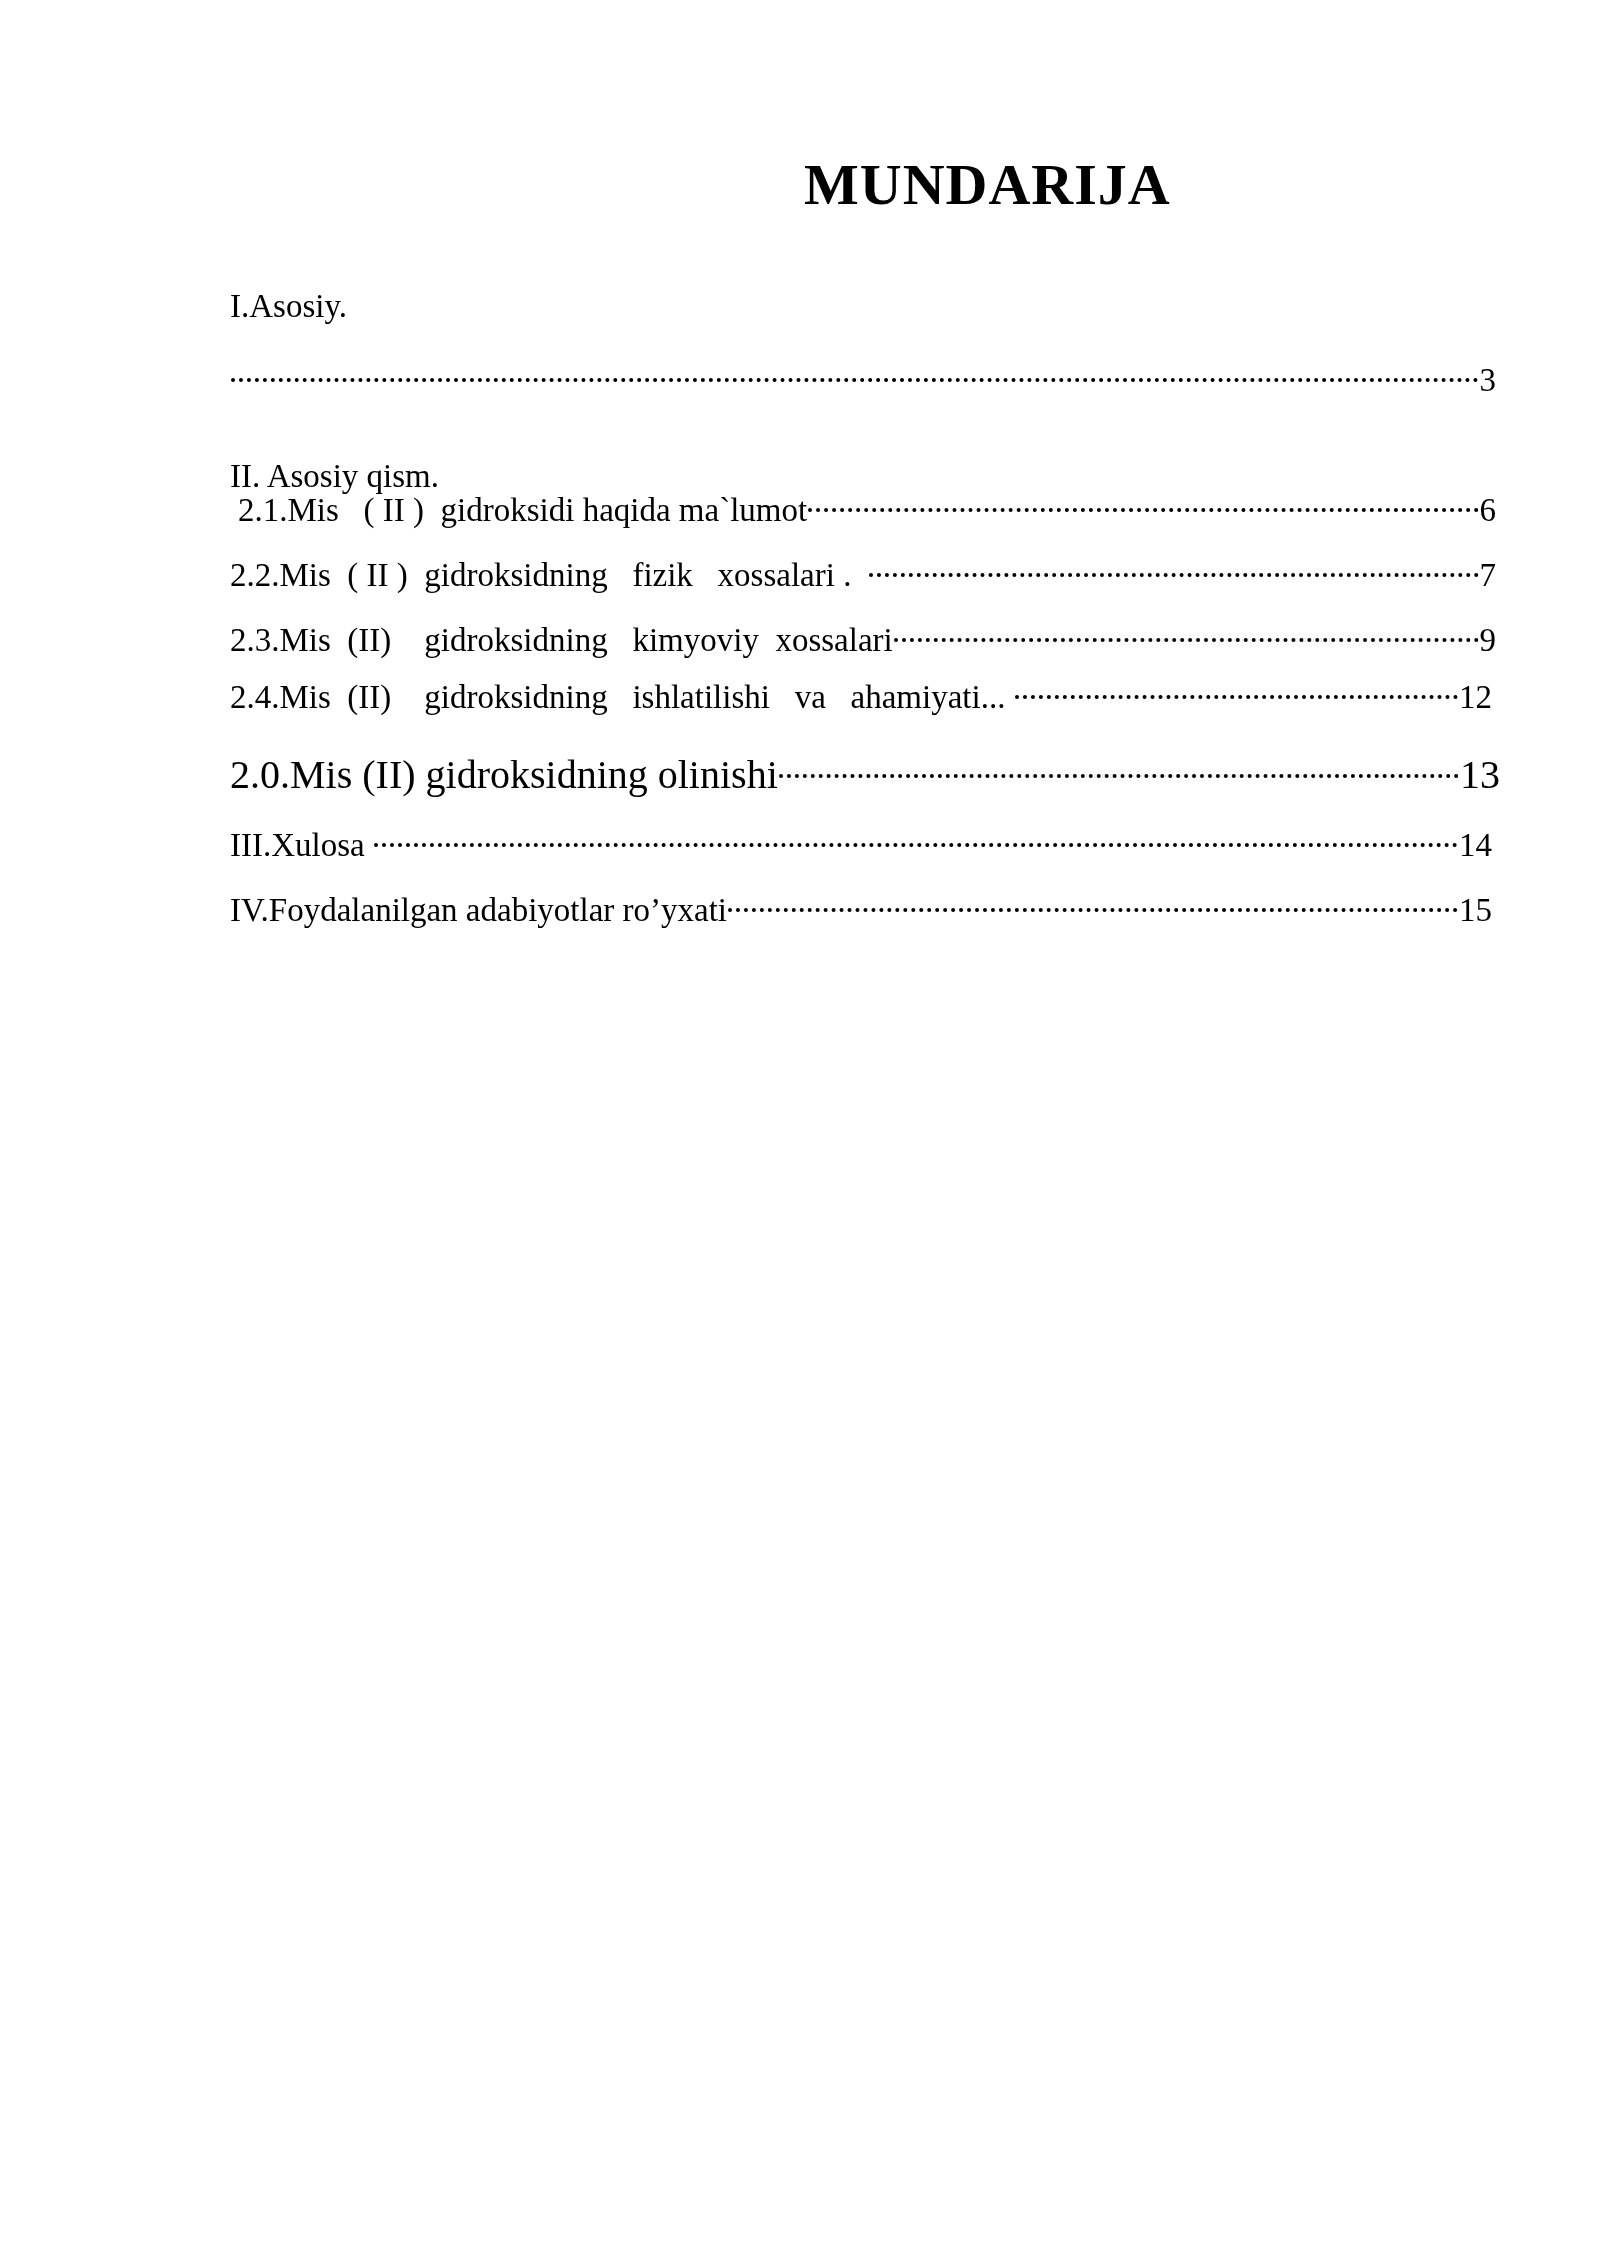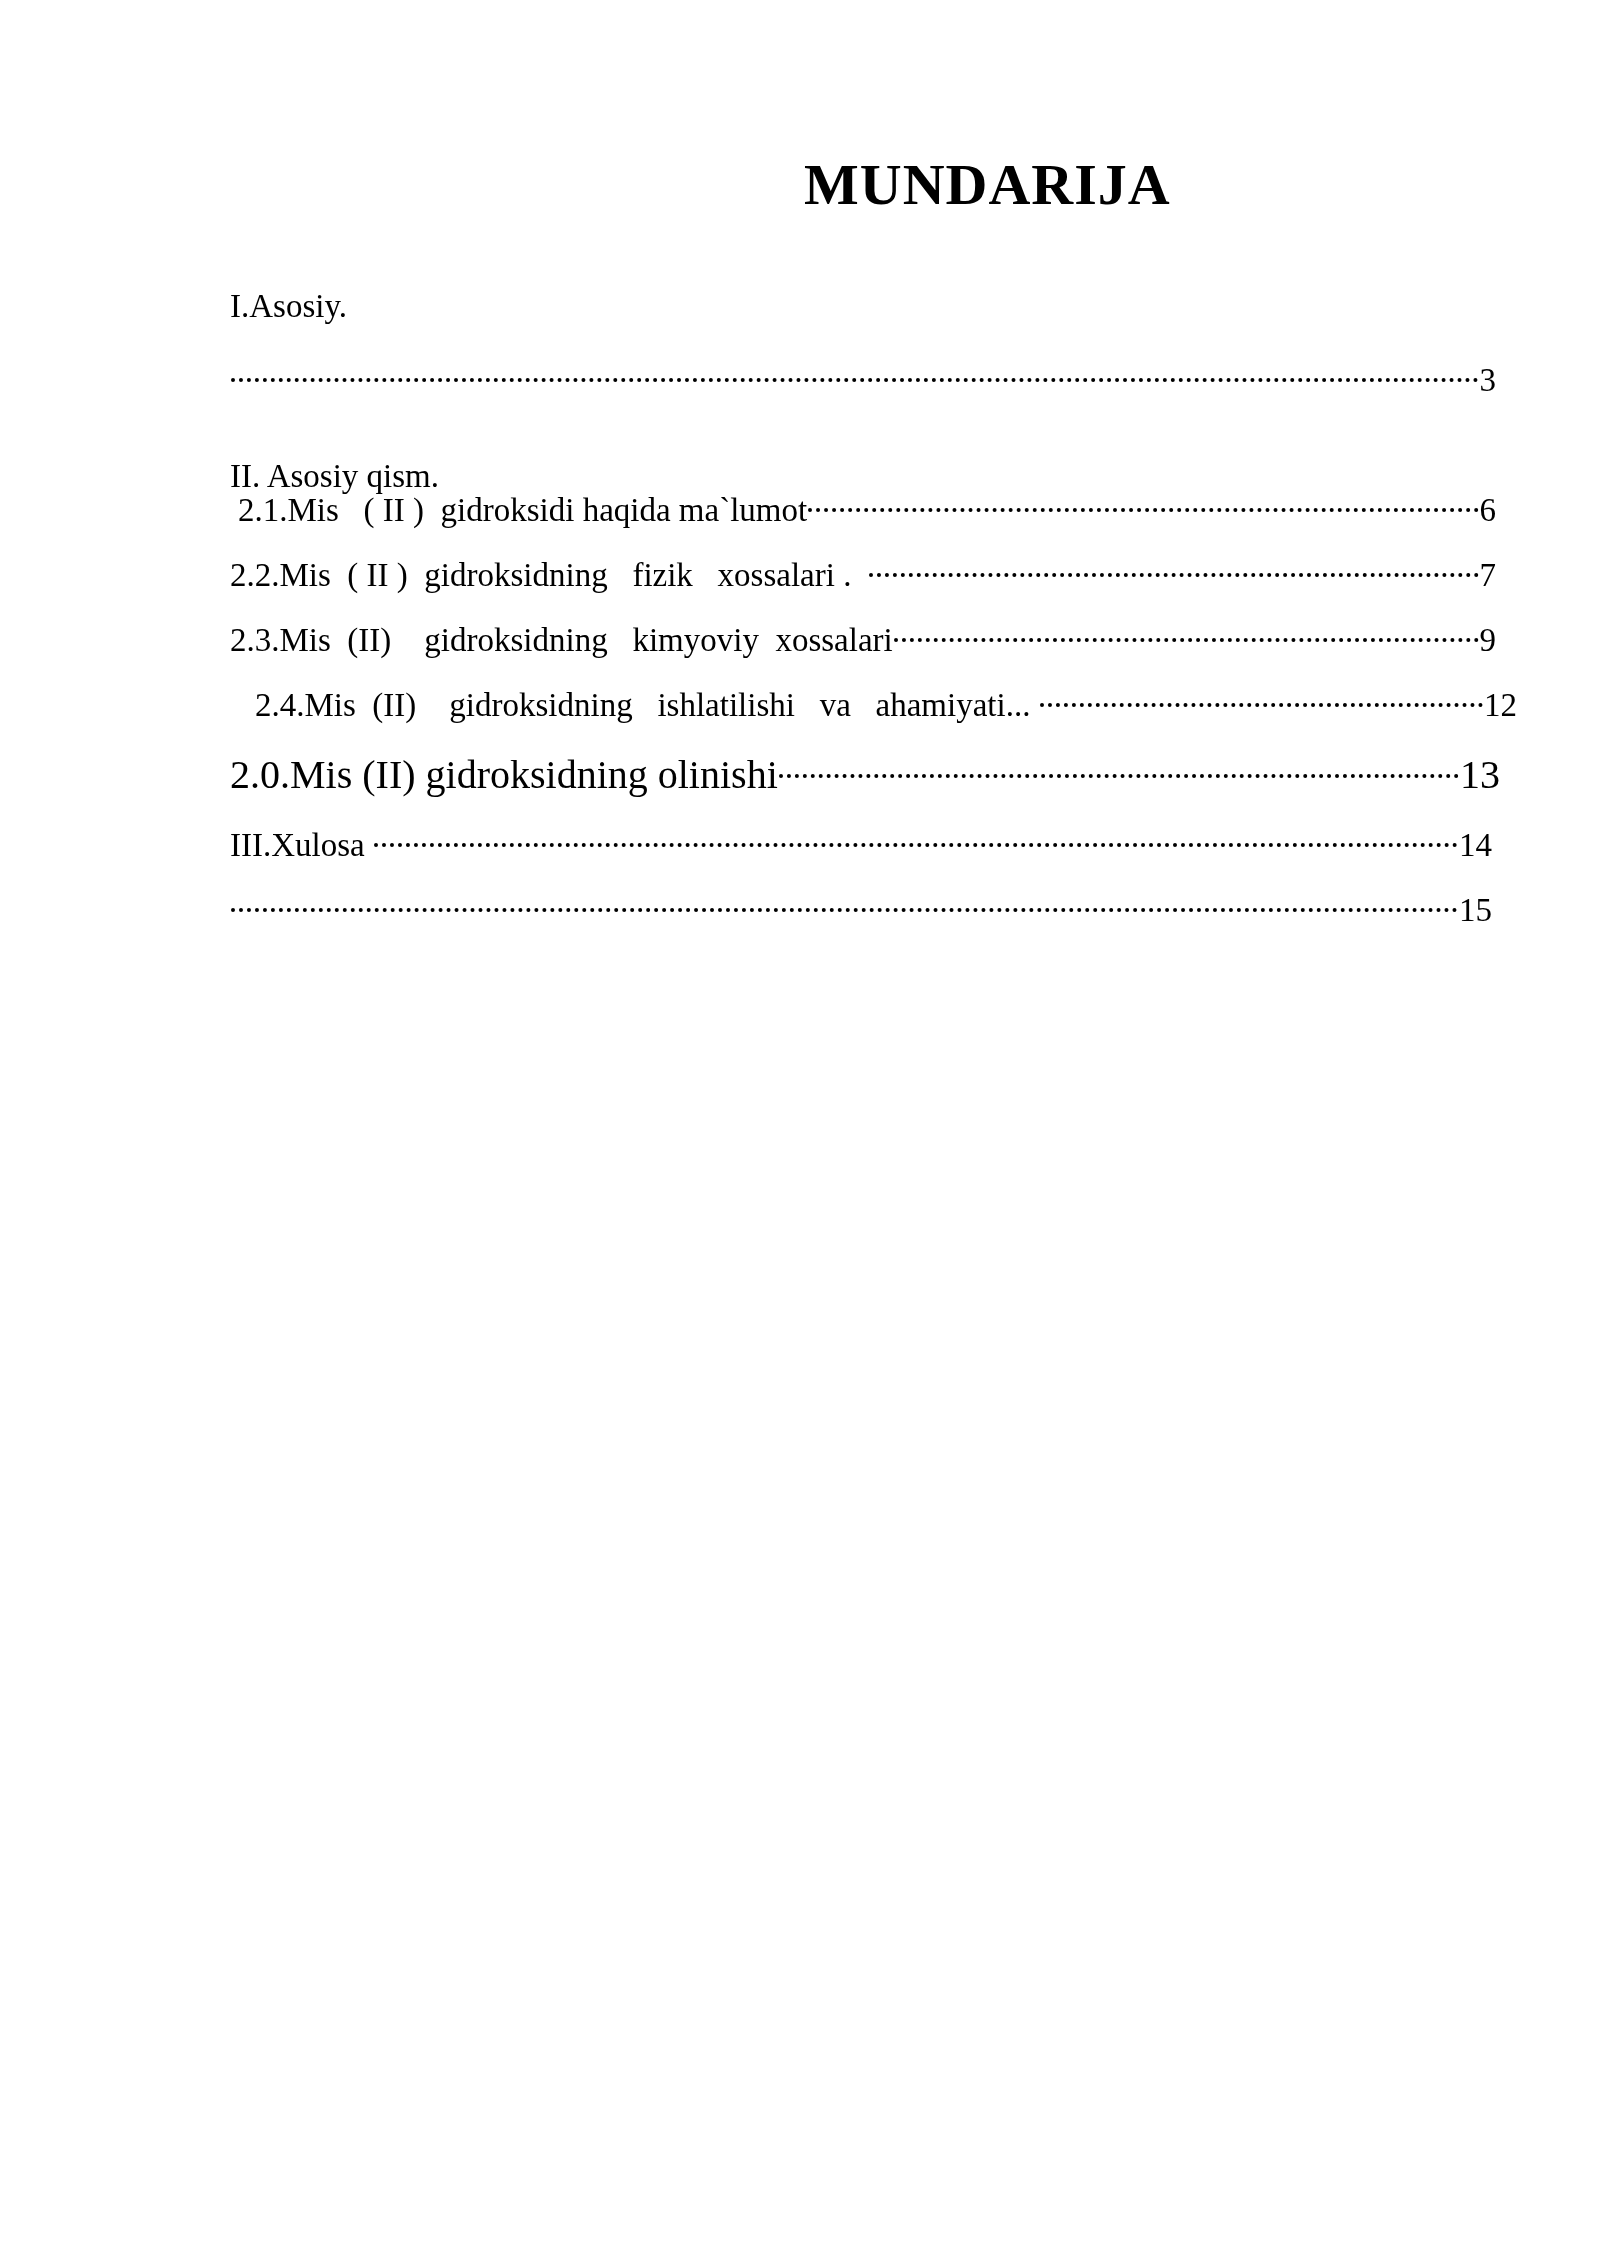--- a/index.html
+++ b/index.html
@@ -19,21 +19,21 @@
   .row .page-num { flex: 0 0 auto; }
   .row.big { font-size: 40px; line-height: 48px; }
   .row.big .leader { height: 48px; }
   .row.big .leader::after { bottom: 10px; }
   .r0 { top: 6px; }
   .r1 { top: 71px; }
   .r2 { top: 136px; margin-top: 40px; }
   .r3 { top: 201px; left: 8px; width: 1258px; }
   .r4 { top: 266px; }
   .r5 { top: 331px; }
-  .r6 { top: 396px; width: 1262px; margin-left: 25px; }
+  .r6 { top: 388px; width: 1262px; }
   .r7 { top: 460px; width: 1270px; }
   .r8 { top: 536px; width: 1262px; }
   .r9 { top: 601px; width: 1262px; }
 </style>
 </head>
 <body>
 
 <div class="page">
   <div class="title">
     <span>MUNDARIJA</span>
@@ -83,17 +83,18 @@
       <span class="page-num">13</span>
     </div>
 
     <div class="row r8">
       <span class="label">III.Xulosa </span>
       <span class="leader"></span>
       <span class="page-num">14</span>
     </div>
 
     <div class="row r9">
+      <span class="label">IV.Foydalanilgan adabiyotlar ro’yxati</span>
       <span class="leader"></span>
       <span class="page-num">15</span>
     </div>
   </div>
 </div>
 
 </body></html>

